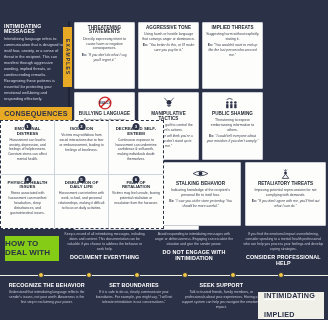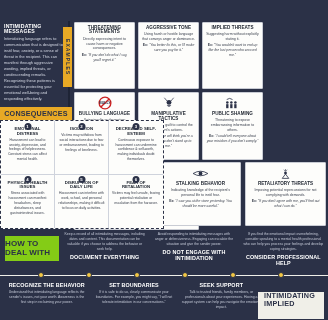--- a/index.html
+++ b/index.html
@@ -114,21 +114,21 @@
   .timeline { position:absolute; left:0; top:44px; width:328px; height:3px; }
   .tl-line { position:absolute; left:0; top:1.2px; width:328px; height:0.8px; background:#f0efe8; }
   .tl-dot {
     position:absolute; top:-1.6px; width:6px; height:6px; border-radius:50%;
     background:#f2c744; border:1.1px solid #2b3147;
   }
 
   .brand-box {
     position:absolute; right:4px; top:62px; width:66px; height:27px;
     background:#f0efe8; display:flex; flex-direction:column;
-    align-items:flex-start; justify-content:flex-start; padding-left:6px;
+    align-items:flex-start; justify-content:space-between; padding-left:6px;text-decoration:underline;
   }
   .brand-box span { font-size:7.2px; font-weight:bold; color:#2b3147; line-height:1.12; letter-spacing:.2px; }
 
   .footer-bar {
     position:absolute; left:0; bottom:0; width:328px; height:9px;
     background:#e8a925;
   }
   .footer-inner {
     position:absolute; left:22px; bottom:0; width:306px; height:9px;
     background:#2b3147; border-top:0.8px solid #f0efe8;

